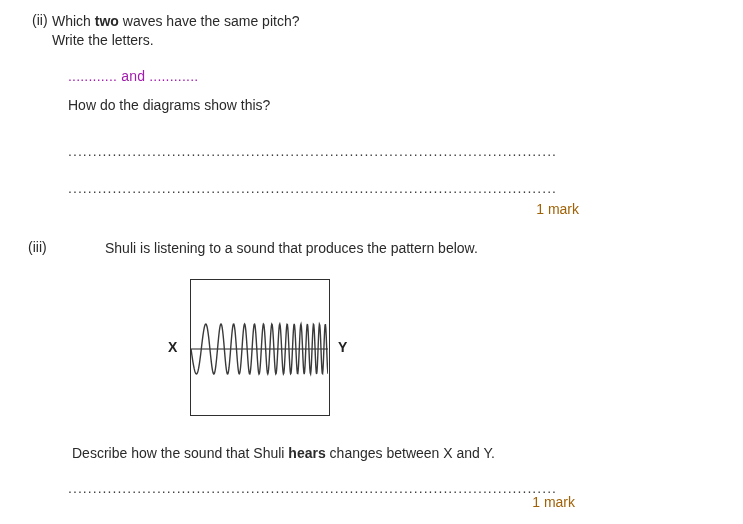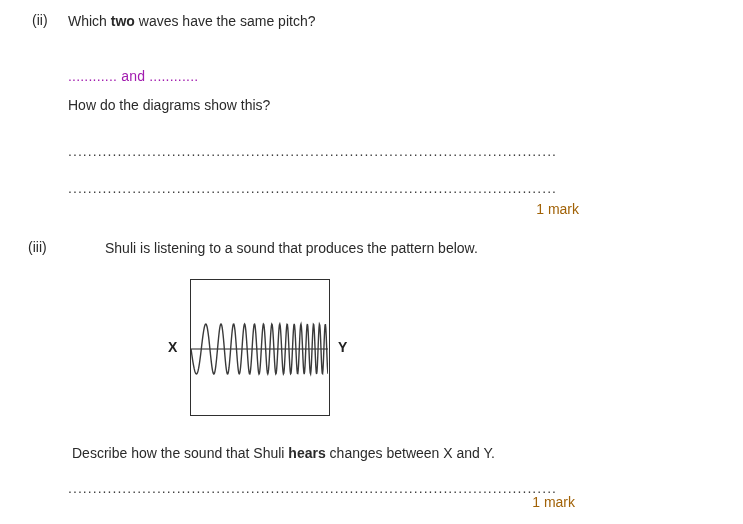--- a/index.html
+++ b/index.html
@@ -45,22 +45,23 @@
   .wavebox svg { position: absolute; left: 0; top: 0; }
   .wave-label { font-weight: 700; color: #222; }
 </style>
 </head>
 <body>
 
 <div class="page">
 
   <div class="abs qnum" style="left:32px; top:12px;">(ii)</div>
 
-  <div class="abs qtext" style="left:68px; top:12px;">
+  <div class="abs qtext" style="left:52px; top:12px;">
     <div><span>Which </span><b>two</b><span> waves have the same pitch?</span></div>
+    <div>Write the letters.</div>
   </div>
 
   <div class="abs answer-and" style="left:68px; top:68px;"><span>............</span> <span>and</span> <span>............</span></div>
 
   <div class="abs qtext" style="left:68px; top:96px;">How do the diagrams show this?</div>
 
   <div class="abs dotline" style="left:68px; top:143px;">.........................................................................................................</div>
 
   <div class="abs dotline" style="left:68px; top:180px;">.........................................................................................................</div>
 

